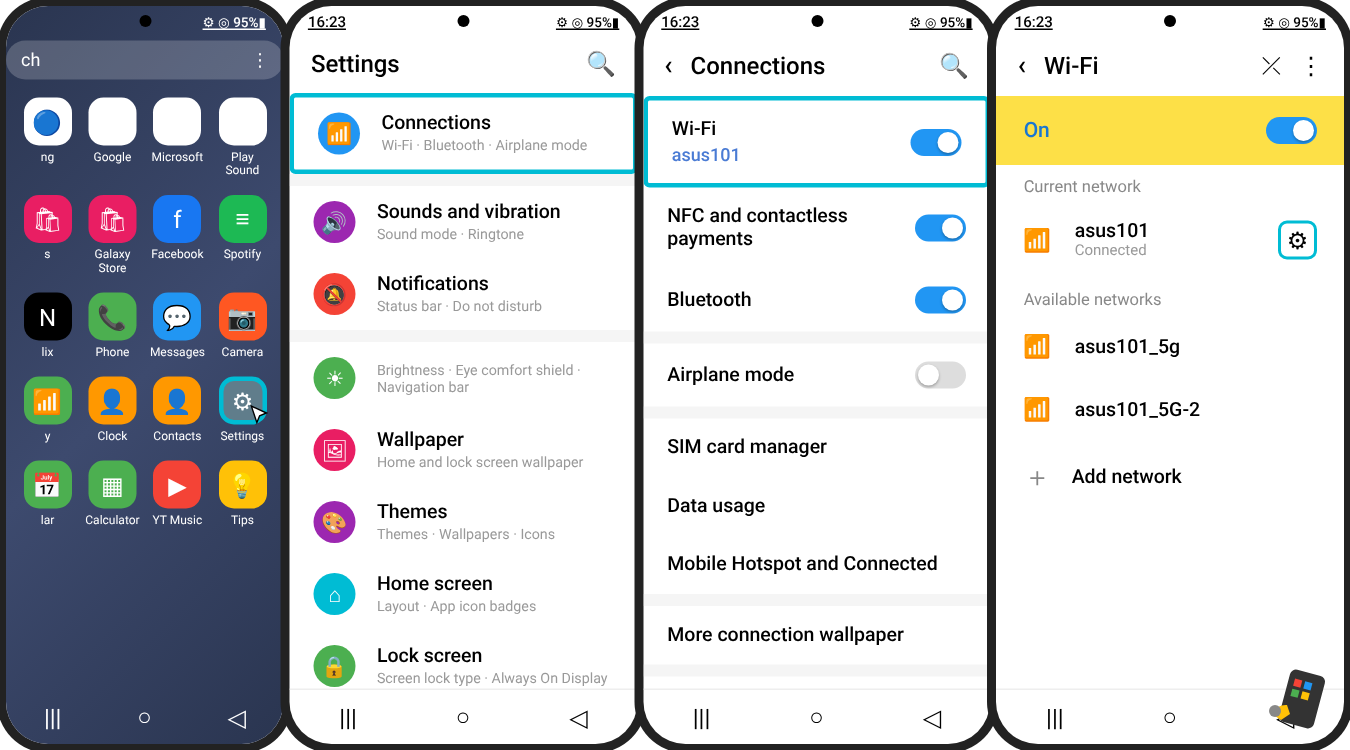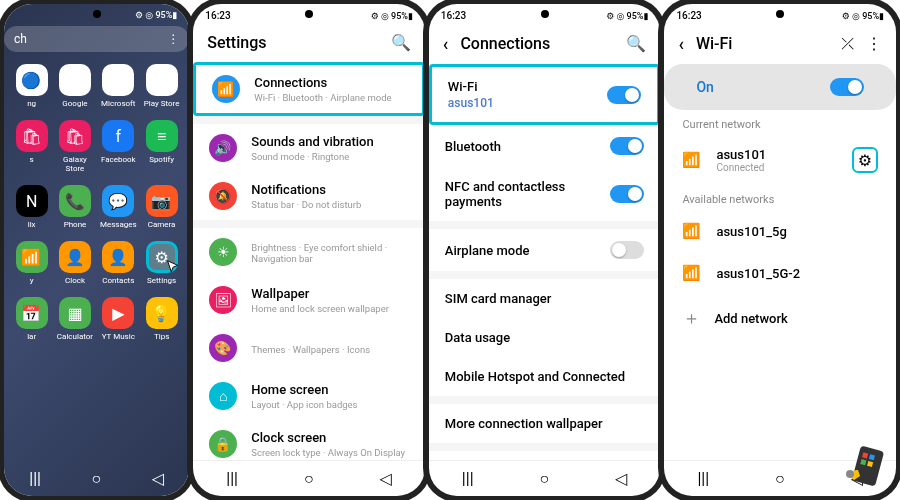--- a/index.html
+++ b/index.html
@@ -1,20 +1,20 @@
 <!DOCTYPE html>
 <html><head>
 <meta charset="utf-8">
 <style>
   * { margin: 0; padding: 0; box-sizing: border-box; font-family: -apple-system, BlinkMacSystemFont, 'Segoe UI', Roboto, sans-serif; }
   body { background: #fff; width: 900px; height: 500px; display: flex; gap: 4px; padding: 4px; position: relative; }
   .phone { flex: 1; background: #fff; border-radius: 28px; overflow: hidden; box-shadow: 0 0 0 6px #222; position: relative; display: flex; flex-direction: column; }
   .phone1 { flex: 0.8; }
   .notch { position: absolute; top: 6px; left: 50%; transform: translateX(-50%); width: 8px; height: 8px; background: #000; border-radius: 50%; z-index: 10; }
-  .status-bar { display: flex; justify-content: space-between; align-items: center; padding: 6px 12px 2px; font-size: 10px; font-weight: 500; color: #000; }
+  .status-bar { display: flex; justify-content: space-between; align-items: center; padding: 6px 12px 2px; font-size: 10px; font-weight: 500; color: #000; text-decoration: underline; }
   .status-bar.dark { color: #fff; }
   .status-left { display: flex; align-items: center; gap: 2px; }
   .status-right { display: flex; align-items: center; gap: 3px; font-size: 9px; }
   .header { display: flex; align-items: center; padding: 10px 14px; font-size: 16px; font-weight: 500; }
   .header .back { margin-right: 12px; font-size: 18px; }
   .header .title { flex: 1; }
   .section-label { font-size: 11px; color: #888; padding: 8px 18px 4px; }
   .row { display: flex; align-items: center; padding: 12px 16px; gap: 14px; }
   .row.compact { padding: 10px 16px; }
   .icon-circle { width: 28px; height: 28px; border-radius: 50%; display: flex; align-items: center; justify-content: center; font-size: 14px; color: #fff; flex-shrink: 0; }
@@ -35,21 +35,21 @@
   
   .wallpaper { background: linear-gradient(135deg, #2a3550 0%, #3d4a6e 50%, #2a3550 100%); color: #fff; height: 100%; display: flex; flex-direction: column; }
   .search-bar { margin: 4px 0 8px; padding: 6px 10px; background: rgba(255,255,255,.2); border-radius: 18px; display: flex; align-items: center; font-size: 12px; color: #fff; }
   .search-bar .mic { margin-left: auto; }
   .app-grid { display: grid; grid-template-columns: repeat(4, 1fr); gap: 12px 4px; padding: 4px 8px; }
   .app { display: flex; flex-direction: column; align-items: center; gap: 3px; }
   .app-icon { width: 32px; height: 32px; border-radius: 10px; display: flex; align-items: center; justify-content: center; font-size: 16px; }
   .app-label { font-size: 8px; color: #fff; text-align: center; }
   .cursor { position: absolute; width: 22px; height: 22px; pointer-events: none; z-index: 20; }
   .gear-btn { width: 26px; height: 26px; border-radius: 6px; border: 2px solid #00bcd4; display: flex; align-items: center; justify-content: center; background: #fff; }
-  .wifi-on-row { background: #e5e5e5; padding: 14px 32px; display: flex; align-items: center; border-radius: 19px; }
+  .wifi-on-row { background: #fde047; padding: 14px 18px; display: flex; align-items: center; }
   .wifi-on-row .label { flex: 1; font-size: 14px; font-weight: 500; color: #1976d2; }
   .bottom-logo { position: absolute; bottom: 6px; right: 6px; width: 60px; height: 50px; }
   .looking-text { font-size: 12px; color: #666; padding: 10px 16px 4px; }
   .wifi-item { display: flex; align-items: center; padding: 12px 18px; gap: 14px; }
   .wifi-icon { width: 20px; color: #2196f3; font-size: 15px; }
   .wifi-text { flex: 1; }
   .wifi-name { font-size: 13px; font-weight: 500; }
   .wifi-status { font-size: 10px; color: #999; }
   .add-icon { color: #888; font-size: 18px; font-weight: 300; }
 </style>
@@ -75,21 +75,21 @@
         <div class="app">
           <div class="app-icon " style="background:#fff;position:relative">G</div>
           <div class="app-label">Google</div>
         </div>
         <div class="app">
           <div class="app-icon " style="background:#fff;position:relative">▦</div>
           <div class="app-label">Microsoft</div>
         </div>
         <div class="app">
           <div class="app-icon " style="background:#fff;position:relative">▶</div>
-          <div class="app-label">Play Store</div>
+          <div class="app-label">Play Sound</div>
         </div>
         <div class="app">
           <div class="app-icon " style="background:#e91e63;position:relative">🛍</div>
           <div class="app-label">s</div>
         </div>
         <div class="app">
           <div class="app-icon " style="background:#e91e63;position:relative">🛍</div>
           <div class="app-label">Galaxy Store</div>
         </div>
         <div class="app">
@@ -202,34 +202,35 @@
       <div class="row compact">
         <div class="icon-circle" style="background:#e91e63">🖼</div>
         <div class="row-text">
           <div class="row-title">Wallpaper</div>
           <div class="row-sub">Home and lock screen wallpaper</div>
         </div>
       </div>
       <div class="row compact">
         <div class="icon-circle" style="background:#9c27b0">🎨</div>
         <div class="row-text">
+          <div class="row-title">Themes</div>
           <div class="row-sub">Themes · Wallpapers · Icons</div>
         </div>
       </div>
       <div class="row compact">
         <div class="icon-circle" style="background:#00bcd4">⌂</div>
         <div class="row-text">
           <div class="row-title">Home screen</div>
           <div class="row-sub">Layout · App icon badges</div>
         </div>
       </div>
       <div class="row compact">
         <div class="icon-circle" style="background:#4caf50">🔒</div>
         <div class="row-text">
-          <div class="row-title">Clock screen</div>
+          <div class="row-title">Lock screen</div>
           <div class="row-sub">Screen lock type · Always On Display</div>
         </div>
       </div>
     </div>
   <div class="nav-bar">
     <span>|||</span>
     <span>○</span>
     <span>◁</span>
   </div>
 </div>
@@ -248,27 +249,27 @@
   <div id="conn-list" style="flex:1;overflow:hidden;font-size:13px">
       <div class="row highlight">
         <div class="row-text">
           <div class="row-title">Wi-Fi</div>
           <div class="row-sub link">asus101</div>
         </div>
         <span class="toggle on"></span>
       </div>
       <div class="row">
         <div class="row-text">
+          <div class="row-title">NFC and contactless payments</div>
+        </div>
+        <span class="toggle on"></span>
+      </div>
+      <div class="row">
+        <div class="row-text">
           <div class="row-title">Bluetooth</div>
-        </div>
-        <span class="toggle on"></span>
-      </div>
-      <div class="row">
-        <div class="row-text">
-          <div class="row-title">NFC and contactless payments</div>
         </div>
         <span class="toggle on"></span>
       </div>
       <div class="divider"></div>
       <div class="row">
         <div class="row-text">
           <div class="row-title">Airplane mode</div>
         </div>
         <span class="toggle off"></span>
       </div>

